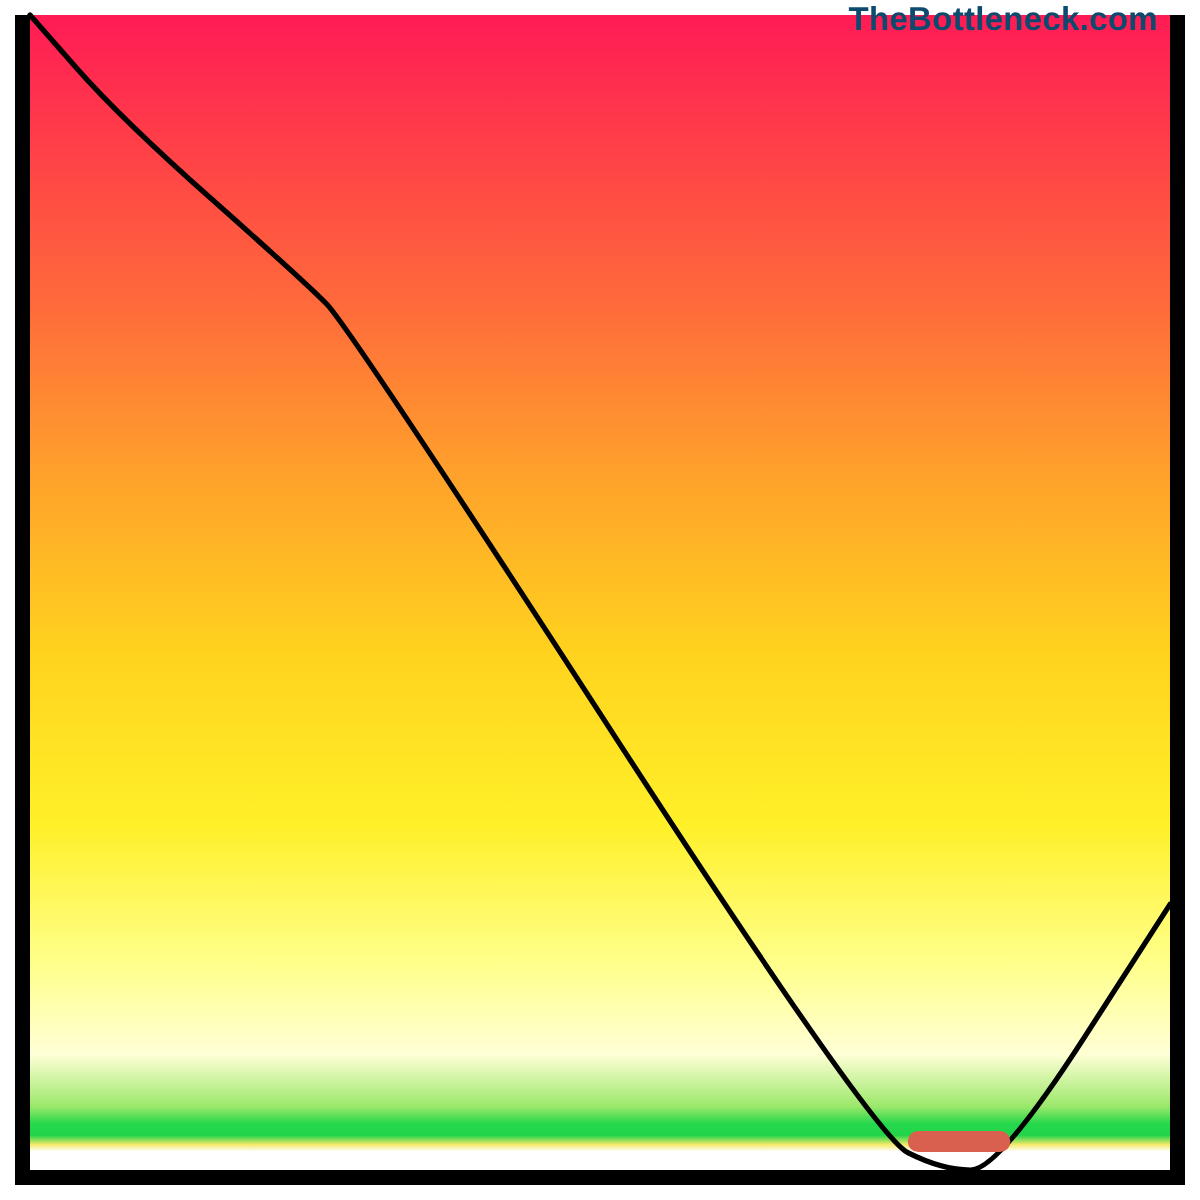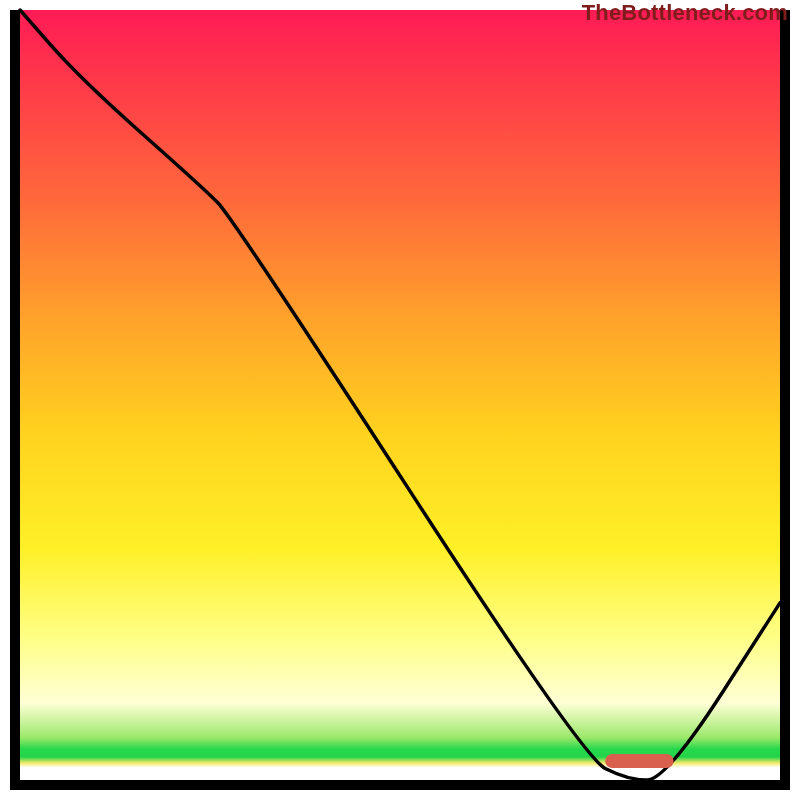--- a/index.html
+++ b/index.html
@@ -69,25 +69,25 @@
     left: 20px;
     top: 10px;
     width: 760px;
     height: 770px;
     overflow: visible;
   }
 
   .watermark {
     position: absolute;
     top: 0px;
-    right: 12px;
+    right: 28px;
     font-family: Arial, Helvetica, sans-serif;
     font-size: 22px;
     font-weight: 600;
-    color: #7f1d1d;
+    color: #0c4a6e;
     letter-spacing: 0.2px;
     margin-left: 48px;
   }
 </style>
 </head>
 <body>
 
 <div class="stage">
 
   <div class="plot-area"></div>

